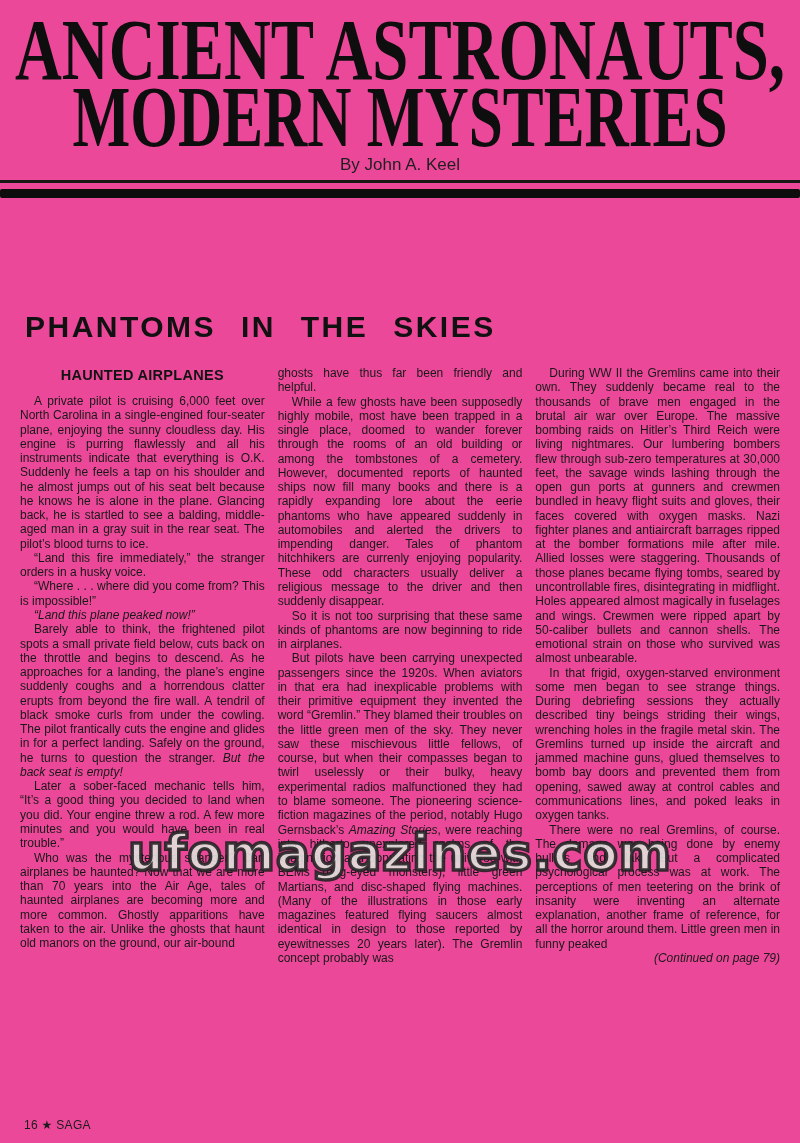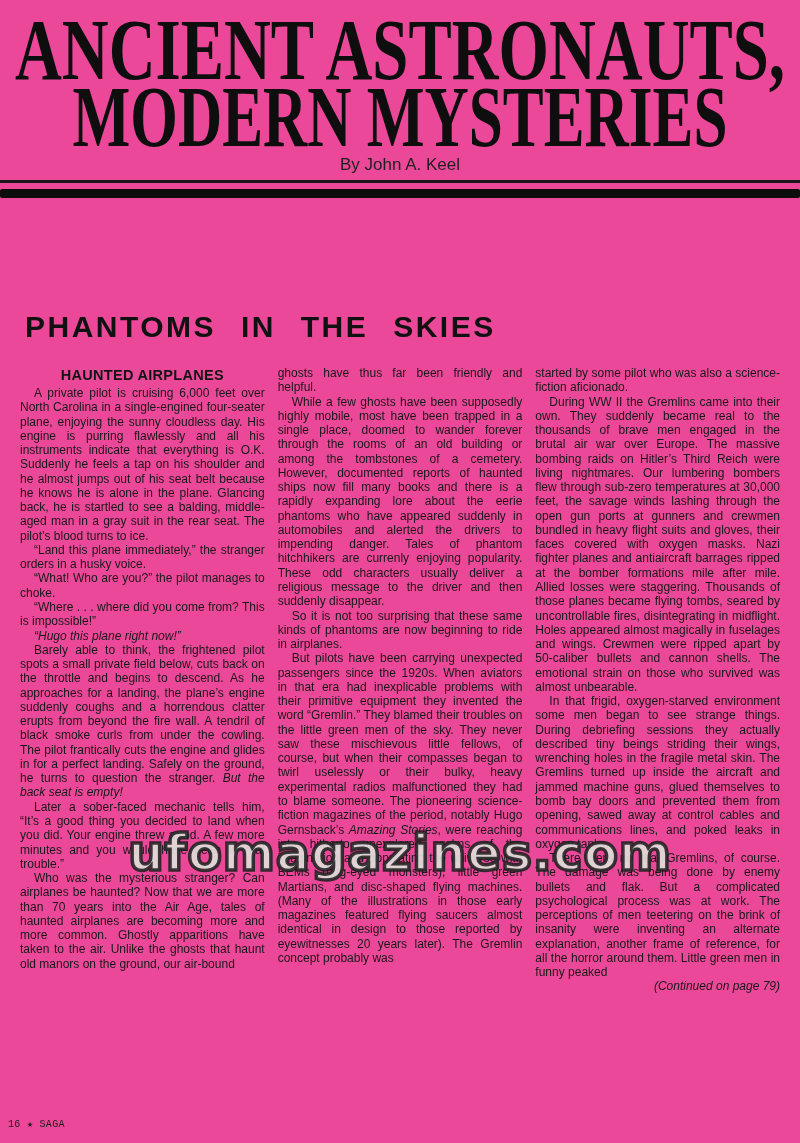--- a/index.html
+++ b/index.html
@@ -60,21 +60,21 @@
     font-size:12px;
     line-height:1.19;
     text-align:justify;
     text-indent:14px;
     color:#181818;
   }
   .body-para.noindent{text-indent:0;}
   .body-para.align-right{text-align:right;text-indent:0;}
   .ital{font-style:italic;}
   .col-heading{
-    margin:0 0 2px 0;
+    margin:0 0 10px 0;
     font-size:14.5px;
     line-height:18px;
     text-align:center;
     font-weight:bold;
     letter-spacing:0.3px;
     color:#131313;
   }
   .col-heading.mid{
     margin:14px 0 12px 0;
   }
@@ -88,25 +88,24 @@
     font-size:50px;
     letter-spacing:1px;
     color:rgba(246,245,241,0.82);
     -webkit-text-stroke:3.5px rgba(32,32,32,0.88);
     text-shadow:0 0 1px rgba(32,32,32,0.5);
     z-index:6;
     pointer-events:none;
   }
   .page-footer{
     position:absolute;
-    left:8px;top:1118px;
-    font-size:10px;
+    left:24px;top:1118px;
+    font-size:12px;
     color:#1b1b1b;
     letter-spacing:0.3px;
-    font-family:Liberation Mono, monospace;
   }
 </style>
 </head>
 <body>
 
 <div class="page">
 
   <header>
     <svg class="title-svg" viewBox="0 0 800 152" aria-hidden="false">
       <text x="400" y="79" text-anchor="middle" textLength="770" lengthAdjust="spacingAndGlyphs" class="title-text">ANCIENT ASTRONAUTS,</text>
@@ -117,36 +116,34 @@
 
   <div class="rule-thin"></div>
   <div class="rule-thick"></div>
 
   <h2 class="section-heading">PHANTOMS IN THE SKIES</h2>
 
   <main class="columns">
     <div class="col">
         <h3 class="col-heading">HAUNTED AIRPLANES</h3>
         <p class="body-para"><span>A private pilot is cruising 6,000 feet over North Carolina in a single-engined four-seater plane, enjoying the sunny cloudless day. His engine is purring flawlessly and all his instruments indicate that everything is O.K. Suddenly he feels a tap on his shoulder and he almost jumps out of his seat belt because he knows he is alone in the plane. Glancing back, he is startled to see a balding, middle-aged man in a gray suit in the rear seat. The pilot’s blood turns to ice.</span></p>
-        <p class="body-para"><span>“Land this plane immediately,” the stranger orders in a husky voice.</span></p>
-        <p class="body-para"><span>“What! Who are you?” the pilot manages to choke.</span></p>
+        <p class="body-para"><span>“Land this fire immediately,” the stranger orders in a husky voice.</span></p>
         <p class="body-para"><span>“Where . . . where did you come from? This is impossible!”</span></p>
-        <p class="body-para"><span class="ital">“Hugo this plane right now!”</span></p>
+        <p class="body-para"><span class="ital">“Land this plane peaked now!”</span></p>
         <p class="body-para"><span>Barely able to think, the frightened pilot spots a small private field below, cuts back on the throttle and begins to descend. As he approaches for a landing, the plane’s engine suddenly coughs and a horrendous clatter erupts from beyond the fire wall. A tendril of black smoke curls from under the cowling. The pilot frantically cuts the engine and glides in for a perfect landing. Safely on the ground, he turns to question the stranger. </span><span class="ital">But the back seat is empty!</span></p>
         <p class="body-para"><span>Later a sober-faced mechanic tells him, “It’s a good thing you decided to land when you did. Your engine threw a rod. A few more minutes and you would have been in real trouble.”</span></p>
         <p class="body-para"><span>Who was the mysterious stranger? Can airplanes be haunted? Now that we are more than 70 years into the Air Age, tales of haunted airplanes are becoming more and more common. Ghostly apparitions have taken to the air. Unlike the ghosts that haunt old manors on the ground, our air-bound</span></p>
       </div>
     <div class="col">
         <p class="body-para noindent"><span>ghosts have thus far been friendly and helpful.</span></p>
         <p class="body-para"><span>While a few ghosts have been supposedly highly mobile, most have been trapped in a single place, doomed to wander forever through the rooms of an old building or among the tombstones of a cemetery. However, documented reports of haunted ships now fill many books and there is a rapidly expanding lore about the eerie phantoms who have appeared suddenly in automobiles and alerted the drivers to impending danger. Tales of phantom hitchhikers are currenly enjoying popularity. These odd characters usually deliver a religious message to the driver and then suddenly disappear.</span></p>
         <p class="body-para"><span>So it is not too surprising that these same kinds of phantoms are now beginning to ride in airplanes.</span></p>
         <p class="body-para"><span>But pilots have been carrying unexpected passengers since the 1920s. When aviators in that era had inexplicable problems with their primitive equipment they invented the word “Gremlin.” They blamed their troubles on the little green men of the sky. They never saw these mischievous little fellows, of course, but when their compasses began to twirl uselessly or their bulky, heavy experimental radios malfunctioned they had to blame someone. The pioneering science-fiction magazines of the period, notably Hugo Gernsback’s </span><span class="ital">Amazing Stories</span><span>, were reaching into hitherto unexplored realms of the imagination and populating the universe with BEMs (bug-eyed monsters), little green Martians, and disc-shaped flying machines. (Many of the illustrations in those early magazines featured flying saucers almost identical in design to those reported by eyewitnesses 20 years later). The Gremlin concept probably was</span></p>
       </div>
     <div class="col">
-        <p class="body-para noindent"><span>started by some pilot who was also a science-fiction aficionado.</span></p>
         <p class="body-para"><span>During WW II the Gremlins came into their own. They suddenly became real to the thousands of brave men engaged in the brutal air war over Europe. The massive bombing raids on Hitler’s Third Reich were living nightmares. Our lumbering bombers flew through sub-zero temperatures at 30,000 feet, the savage winds lashing through the open gun ports at gunners and crewmen bundled in heavy flight suits and gloves, their faces covered with oxygen masks. Nazi fighter planes and antiaircraft barrages ripped at the bomber formations mile after mile. Allied losses were staggering. Thousands of those planes became flying tombs, seared by uncontrollable fires, disintegrating in midflight. Holes appeared almost magically in fuselages and wings. Crewmen were ripped apart by 50-caliber bullets and cannon shells. The emotional strain on those who survived was almost unbearable.</span></p>
         <p class="body-para"><span>In that frigid, oxygen-starved environment some men began to see strange things. During debriefing sessions they actually described tiny beings striding their wings, wrenching holes in the fragile metal skin. The Gremlins turned up inside the aircraft and jammed machine guns, glued themselves to bomb bay doors and prevented them from opening, sawed away at control cables and communications lines, and poked leaks in oxygen tanks.</span></p>
         <p class="body-para"><span>There were no real Gremlins, of course. The damage was being done by enemy bullets and flak. But a complicated psychological process was at work. The perceptions of men teetering on the brink of insanity were inventing an alternate explanation, another frame of reference, for all the horror around them. Little green men in funny peaked</span></p>
         <p class="body-para align-right"><span class="ital">(Continued on page 79)</span></p>
       </div>
   </main>
 
   <div class="watermark">ufomagazines.com</div>
 
   <div class="page-footer">16 ★ SAGA</div>

